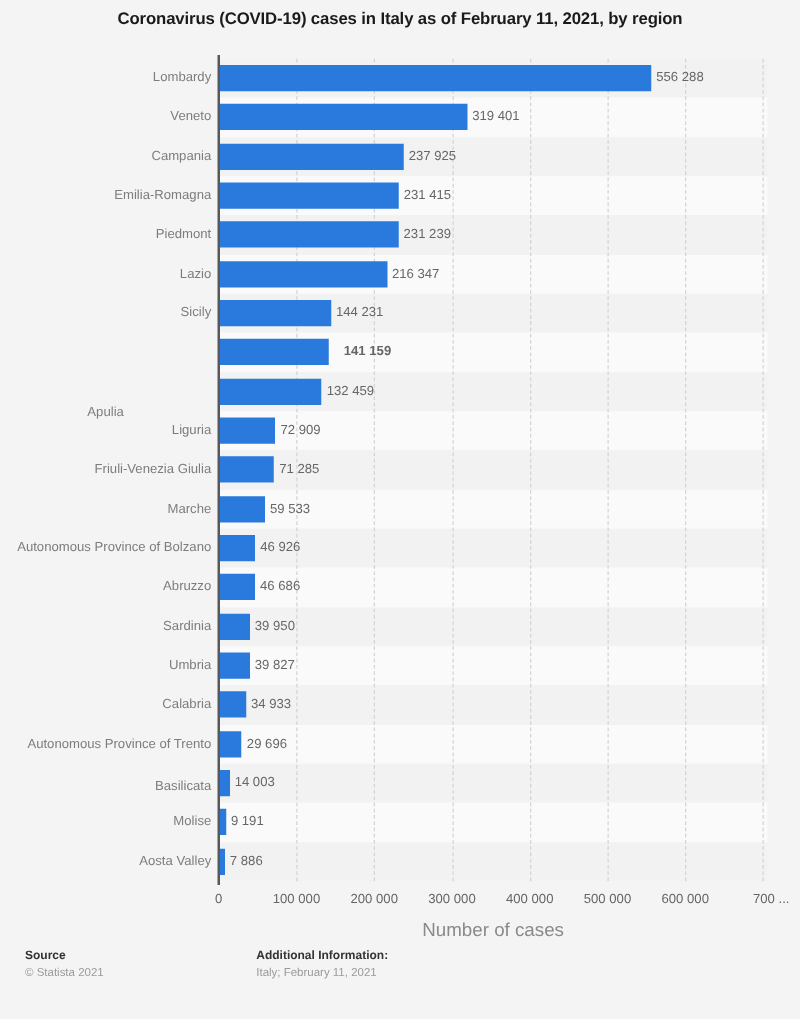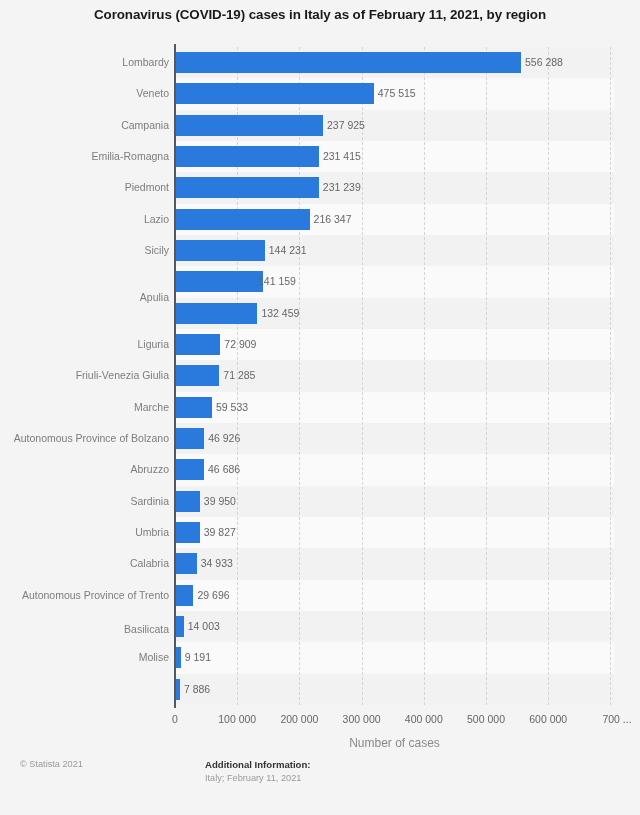--- a/index.html
+++ b/index.html
@@ -146,21 +146,21 @@
   .x-tick.truncated {
     transform: translateX(-8px);
   }
 
   #x-axis-title {
     position: absolute;
     left: 175px;
     top: 736px;
     width: 439px;
     text-align: center;
-    font-size: 12px;
+    font-size: 15px;
     color: #8a8a8a;
   }
 
   
   #footer {
     position: absolute;
     left: 0;
     top: 758px;
     width: 640px;
     height: 57px;
@@ -193,32 +193,33 @@
   <div id="chart-title">Coronavirus (COVID-19) cases in Italy as of February 11, 2021, by region</div>
 
   <div id="cat-labels">
       <div class="cat-label" style="top: 5px;">Lombardy</div>
       <div class="cat-label" style="top: 36.33px;">Veneto</div>
       <div class="cat-label" style="top: 67.66px;">Campania</div>
       <div class="cat-label" style="top: 98.99px;">Emilia-Romagna</div>
       <div class="cat-label" style="top: 130.32px;">Piedmont</div>
       <div class="cat-label" style="top: 161.65px;">Lazio</div>
       <div class="cat-label" style="top: 192.98px;">Sicily</div>
-      <div class="cat-label" style="top: 240px;">Apulia</div>
+      <div class="cat-label" style="top: 273px; text-align: center;">Apulia</div>
       <div class="cat-label" style="top: 286.97px;">Liguria</div>
       <div class="cat-label" style="top: 318.3px;">Friuli-Venezia Giulia</div>
       <div class="cat-label" style="top: 349.63px;">Marche</div>
       <div class="cat-label" style="top: 380.96px;">Autonomous Province of Bolzano</div>
       <div class="cat-label" style="top: 412.29px;">Abruzzo</div>
       <div class="cat-label" style="top: 443.62px;">Sardinia</div>
       <div class="cat-label" style="top: 474.95px;">Umbria</div>
       <div class="cat-label" style="top: 506.28px;">Calabria</div>
       <div class="cat-label" style="top: 537.61px;">Autonomous Province of Trento</div>
       <div class="cat-label" style="top: 572px; padding-left: 24px;">Basilicata</div>
       <div class="cat-label" style="top: 600.27px;">Molise</div>
+      <div class="cat-label" style="top: 631.6px;">Aosta Valley</div>
     </div>
 
   <div id="plot-area">
     <div id="row-stripes">
         <div class="row-stripe odd" style="top: 0px;"></div>
         <div class="row-stripe even" style="top: 31.33px;"></div>
         <div class="row-stripe odd" style="top: 62.66px;"></div>
         <div class="row-stripe even" style="top: 93.99px;"></div>
         <div class="row-stripe odd" style="top: 125.32px;"></div>
         <div class="row-stripe even" style="top: 156.65px;"></div>
@@ -244,33 +245,33 @@
         <div class="gridline" style="left: 186.6px;"></div>
         <div class="gridline" style="left: 248.8px;"></div>
         <div class="gridline" style="left: 311px;"></div>
         <div class="gridline" style="left: 373.2px;"></div>
         <div class="gridline" style="left: 435.4px;"></div>
       </div>
     <div id="bars">
         <div class="bar" title="Lombardy" style="top: 5px; width: 346.011px; background: rgb(42, 122, 222);"></div>
         <div class="value-label" style="top: 5px; left: 350.011px;">556 288</div>
         <div class="bar" title="Veneto" style="top: 36.33px; width: 198.738px; background: rgb(42, 122, 222);"></div>
-        <div class="value-label" style="top: 36.33px; left: 202.738px;">475 515</div>
+        <div class="value-label" style="top: 36.33px; left: 202.738px;">319 401</div>
         <div class="bar" title="Campania" style="top: 67.66px; width: 147.989px; background: rgb(42, 122, 222);"></div>
         <div class="value-label" style="top: 67.66px; left: 151.989px;">237 925</div>
         <div class="bar" title="Emilia-Romagna" style="top: 98.99px; width: 143.94px; background: rgb(42, 122, 222);"></div>
         <div class="value-label" style="top: 98.99px; left: 147.94px;">231 415</div>
         <div class="bar" title="Piedmont" style="top: 130.32px; width: 143.831px; background: rgb(42, 122, 222);"></div>
         <div class="value-label" style="top: 130.32px; left: 147.831px;">231 239</div>
         <div class="bar" title="Lazio" style="top: 161.65px; width: 134.568px; background: rgb(42, 122, 222);"></div>
         <div class="value-label" style="top: 161.65px; left: 138.568px;">216 347</div>
         <div class="bar" title="Sicily" style="top: 192.98px; width: 89.7117px; background: rgb(42, 122, 222);"></div>
         <div class="value-label" style="top: 192.98px; left: 93.7117px;">144 231</div>
         <div class="bar" title="Tuscany" style="top: 224.31px; width: 87.8009px; background: rgb(42, 122, 222);"></div>
-        <div class="value-label" style="top: 224.31px; left: 83px;">141 159</div>
+        <div class="value-label" style="top: 224.31px; left: 100px; font-weight: bold;">141 159</div>
         <div class="bar" title="Apulia" style="top: 255.64px; width: 82.3895px; background: rgb(42, 122, 222);"></div>
         <div class="value-label" style="top: 255.64px; left: 86.3895px;">132 459</div>
         <div class="bar" title="Liguria" style="top: 286.97px; width: 45.3494px; background: rgb(42, 122, 222);"></div>
         <div class="value-label" style="top: 286.97px; left: 49.3494px;">72 909</div>
         <div class="bar" title="Friuli-Venezia Giulia" style="top: 318.3px; width: 44.3393px; background: rgb(42, 122, 222);"></div>
         <div class="value-label" style="top: 318.3px; left: 48.3393px;">71 285</div>
         <div class="bar" title="Marche" style="top: 349.63px; width: 37.0295px; background: rgb(42, 122, 222);"></div>
         <div class="value-label" style="top: 349.63px; left: 41.0295px;">59 533</div>
         <div class="bar" title="Autonomous Province of Bolzano" style="top: 380.96px; width: 29.188px; background: rgb(42, 122, 222);"></div>
         <div class="value-label" style="top: 380.96px; left: 33.188px;">46 926</div>
@@ -303,20 +304,21 @@
       <div class="x-tick" style="left: 423.8px;">400 000</div>
       <div class="x-tick" style="left: 486px;">500 000</div>
       <div class="x-tick" style="left: 548.2px;">600 000</div>
       <div class="x-tick truncated" style="left: 610.4px;">700 ...</div>
     </div>
 
   <div id="x-axis-title">Number of cases</div>
 
   <div id="footer">
     <div class="footer-col" id="footer-source-col">
+      <div class="footer-heading">Source</div>
       <div class="footer-line">© Statista 2021</div>
     </div>
     <div class="footer-col" id="footer-info-col">
       <div class="footer-heading">Additional Information:</div>
       <div class="footer-line">Italy; February 11, 2021</div>
     </div>
   </div>
 
 </div>
 

